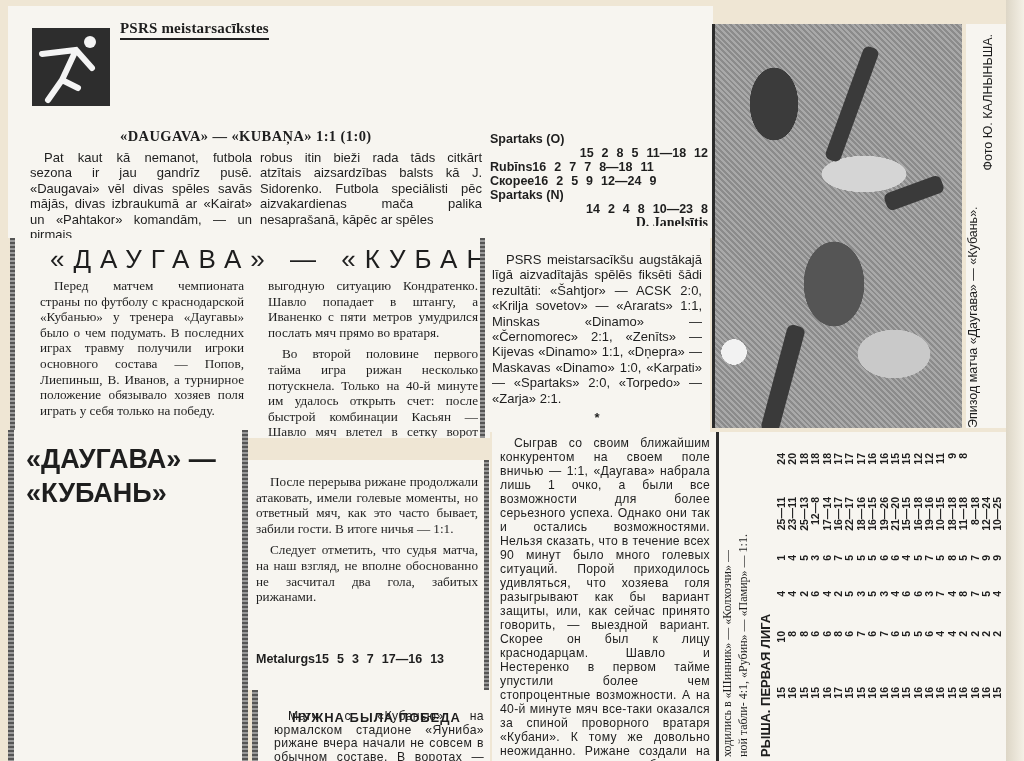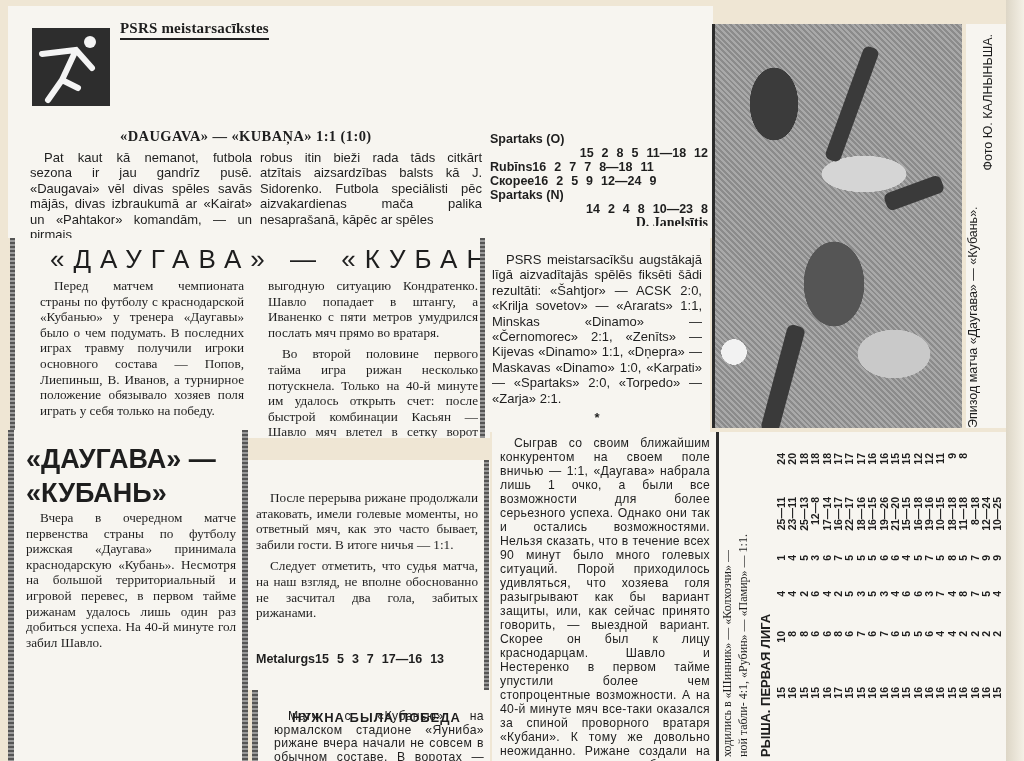--- a/index.html
+++ b/index.html
@@ -28,21 +28,21 @@
   
   #ru1{left:10px;top:238px;width:480px;height:200px;}
   #ru1-title{position:absolute;left:40px;top:6px;font-size:26px;letter-spacing:9px;font-family:"Liberation Sans","DejaVu Sans",sans-serif;white-space:nowrap;}
   #ru1-c1{left:30px;top:40px;width:204px;}
   #ru1-c2{left:258px;top:40px;width:210px;}
   
   #ru2{left:8px;top:430px;width:240px;height:331px;}
   #ru2-title{position:absolute;left:18px;top:12px;font-size:27px;font-weight:bold;line-height:34px;font-family:"Liberation Sans","DejaVu Sans",sans-serif;}
   #ru2-body{left:18px;top:80px;width:210px;}
   #ru2b{left:248px;top:460px;width:242px;height:230px;}
-  #ru2b-body{left:8px;top:14px;width:222px;margin-top:16px;}
+  #ru2b-body{left:8px;top:14px;width:222px;}
   #metal{position:absolute;left:8px;top:192px;width:222px;font-size:12.5px;font-weight:bold;}
   
   #ru3{left:252px;top:690px;width:238px;height:71px;}
   #ru3-title{position:absolute;left:40px;top:20px;font-size:13px;letter-spacing:1px;font-family:"Liberation Sans","DejaVu Sans",sans-serif;font-weight:bold;}
   #ru3-body{left:22px;top:20px;width:210px;font-family:"Liberation Sans","DejaVu Sans",sans-serif;font-size:12.2px;line-height:13.5px;letter-spacing:0.4px;}
   
   #ru4{left:492px;top:432px;width:225px;height:329px;}
   #ru4-body{left:8px;top:4px;width:210px;font-family:"Liberation Sans","DejaVu Sans",sans-serif;font-size:12.2px;line-height:14px;letter-spacing:0.3px;}
   
   #photo{left:714px;top:24px;width:248px;height:404px;background:
@@ -151,21 +151,20 @@
     <p style="text-indent:0">выгодную ситуацию Кондратенко. Шавло попадает в штангу, а Иваненко с пяти метров умудрился послать мяч прямо во вратаря.</p>
     <p>Во второй половине первого тайма игра рижан несколько потускнела. Только на 40-й минуте им удалось открыть счет: после быстрой комбинации Касьян — Шавло мяч влетел в сетку ворот «Кубани» — 1:0.</p>
   </div>
   <div class="hatch" style="left:470px;top:0;width:5px;height:200px;"></div>
 </div>
 
 <div class="clip" id="ru2">
   <div class="hatch" style="left:0;top:0;width:6px;height:331px;"></div>
   <div id="ru2-title">«ДАУГАВА» — «КУБАНЬ»</div>
   <div class="col" id="ru2-body">
-    <p>Вчера в очередном матче первенства страны по футболу рижская «Даугава» принимала краснодарскую «Кубань». Несмотря на большой территориальный и игровой перевес, в первом тайме рижанам удалось лишь один раз добиться успеха. На 40-й минуте гол забил Шавло.</p>
   </div>
   <div class="hatch" style="left:234px;top:0;width:6px;height:331px;"></div>
 </div>
 <div class="clip" id="ru2b">
   <div class="col" id="ru2b-body">
     <p>После перерыва рижане продолжали атаковать, имели голевые моменты, но ответный мяч, как это часто бывает, забили гости. В итоге ничья — 1:1.</p>
     <p>Следует отметить, что судья матча, на наш взгляд, не вполне обоснованно не засчитал два гола, забитых рижанами.</p>
   </div>
   <div id="metal" class="tbl">
     <div class="r">

